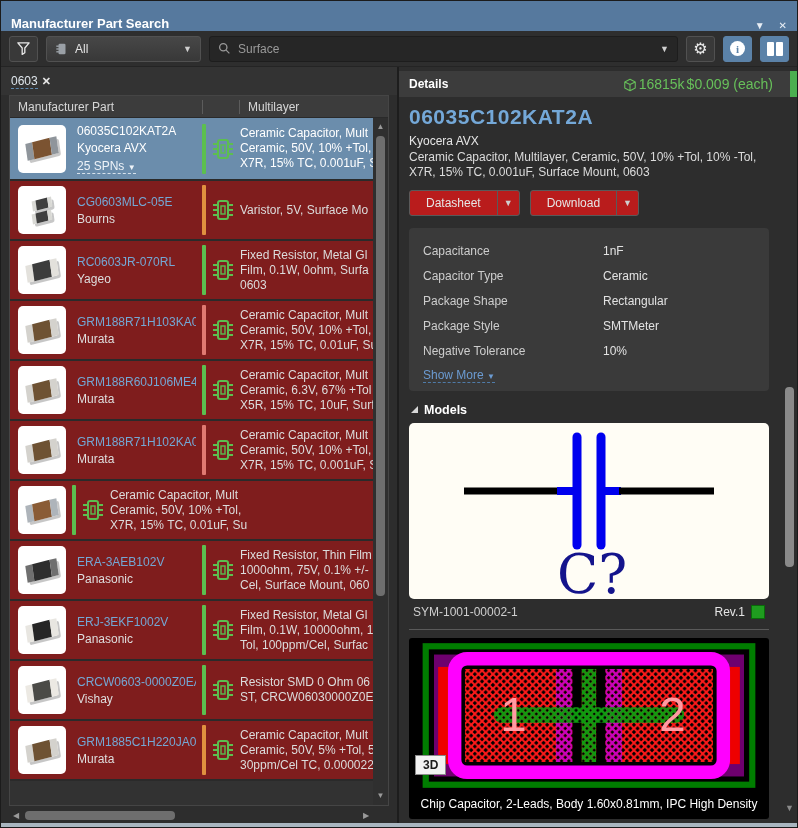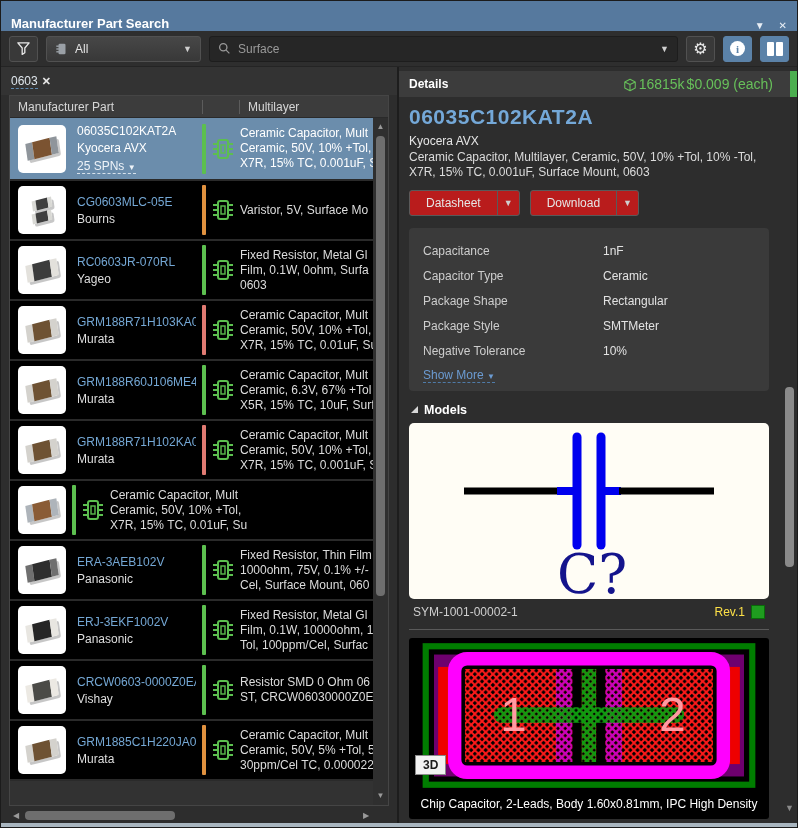--- a/index.html
+++ b/index.html
@@ -51,21 +51,21 @@
   .table-wrap { flex:1; margin:0 8px; border:1px solid #454545; display:flex;
     flex-direction:column; min-height:0; background:#323232; }
   .thead { height:22px; background:#3c3c3c; display:flex; align-items:center;
     font-size:12px; color:#d6d6d6; flex:none; border-bottom:1px solid #2a2a2a; }
   .thead .c1 { width:192px; padding-left:8px; }
   .thead .sep { width:1px; height:14px; background:#5c5c5c; }
   .thead .c2 { width:36px; }
   .thead .c3 { flex:1; padding-left:8px; }
   .rows-viewport { flex:1; position:relative; overflow:hidden; }
   .row { height:60px; display:flex; align-items:center; padding:0 14px 0 4px;
-    border-bottom:2px solid #2a2a2a; background:#000000; position:relative; }
+    border-bottom:2px solid #2a2a2a; background:#7f1d1d; position:relative; }
   .row.selected { height:63px; background:#6b8dac; }
   .thumb { width:48px; height:48px; background:#fff; border-radius:5px; flex:none;
     margin-left:4px; display:flex; align-items:center; justify-content:center; overflow:hidden; }
   .chip3d { width:32px; height:17px; display:flex; border-radius:2px;
     transform:rotate(-14deg) skewX(-6deg); box-shadow:2px 3px 0 rgba(0,0,0,.22); }
   .chip3d .cap { width:7px; flex:none; }
   .chip3d .body { flex:1; }
   .chip3d.small { width:20px; height:10px; }
   .chip3d.small .cap { width:4px; }
   .dualwrap { display:flex; flex-direction:column; gap:3px; align-items:center; }
@@ -137,21 +137,21 @@
 
   .models-header { display:flex; align-items:center; gap:6px; margin:12px 0 6px 2px; }
   .models-header .tri { width:0; height:0; border-left:7px solid transparent;
     border-bottom:7px solid #d8d8d8; transform:translateY(-1px); }
   .models-header .lbl { color:#fff; font-size:12.5px; font-weight:bold; }
 
   .symbol-card { height:176px; background:#fffdf5; border-radius:5px; flex:none;
     display:flex; align-items:center; justify-content:center; }
   .sym-row { height:26px; display:flex; align-items:center; padding:0 4px; flex:none; }
   .sym-id { color:#cfcfcf; font-size:12px; }
-  .rev { margin-left:auto; color:#fde047; font-size:12px; display:flex; align-items:flex-end; gap:6px; }
+  .rev { margin-left:auto; color:#e5e5e5; font-size:12px; display:flex; align-items:flex-end; gap:6px; }
   .rev-sq { width:14px; height:14px; background:#1f9d1f; border:1px solid #0a6a0a; }
   .hdivider { height:1px; background:#5a5a5a; margin:4px 0 8px 0; flex:none; }
 
   .fp-card { flex:1; background:#000; border-radius:3px; position:relative; min-height:0;
     display:flex; flex-direction:column; }
   .fp-card svg { flex:1; width:100%; min-height:0; }
   .fp-caption { color:#fff; font-size:12px; text-align:center; padding:4px 0 8px 0; }
   .badge-3d { position:absolute; left:6px; bottom:44px; background:#f2f2f2; color:#1a1a1a;
     font-size:12px; font-weight:bold; padding:2px 7px; border:1px solid #8a8a8a; cursor:pointer; }
 

